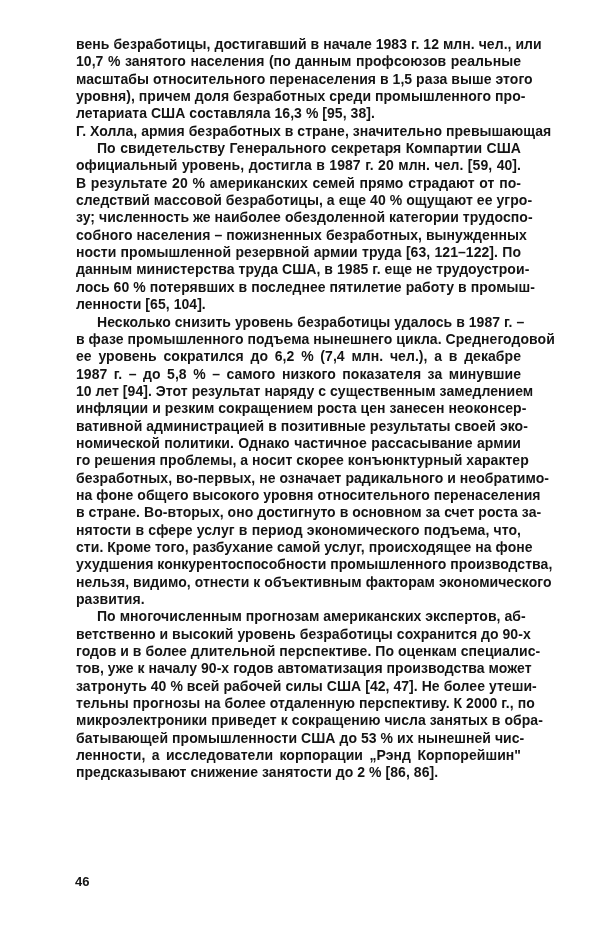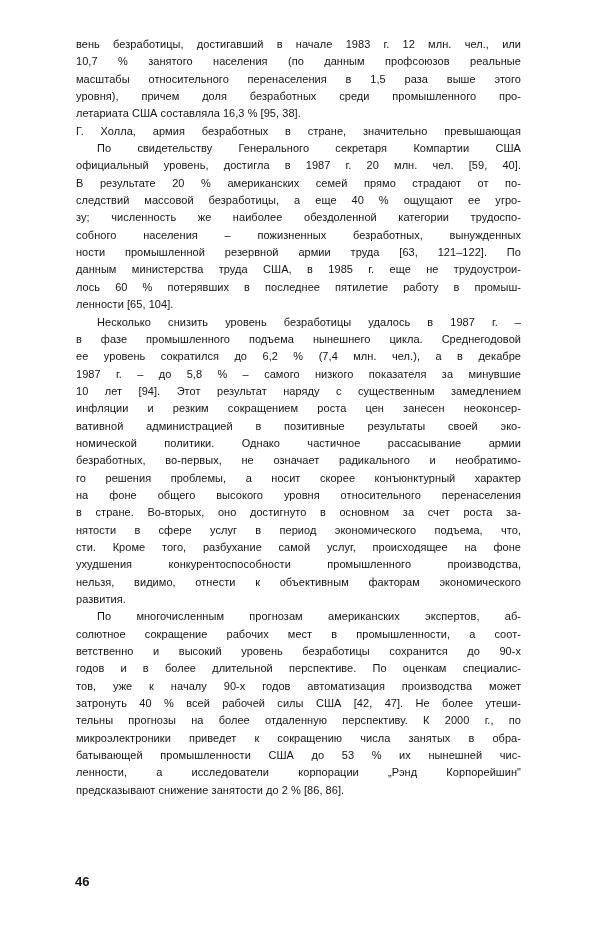--- a/index.html
+++ b/index.html
@@ -1,21 +1,21 @@
 <!DOCTYPE html>
 <html><head>
 <meta charset="utf-8">
 <style>
   html, body { margin: 0; padding: 0; background: #ffffff; }
   body { width: 600px; height: 930px; position: relative; overflow: hidden; }
   .page {
     position: absolute; left: 76px; top: 36px; width: 445px;
     font-family: "Liberation Sans", "DejaVu Sans", sans-serif;
-    font-size: 11px; line-height: 17.35px; color: #141414;
-    font-weight: 400; letter-spacing: 0.05px;
+    font-size: 14px; line-height: 17.35px; color: #141414;
+    font-weight: 700; letter-spacing: 0.05px;
   }
   .line { display: block; white-space: nowrap; text-align: justify; text-align-last: justify; height: 17.35px; }
   .line.last { text-align-last: left; }
   .line.indent { padding-left: 21px; }
   .page-number {
     position: absolute; left: 75px; top: 874px;
     font-family: "Liberation Sans", sans-serif; font-size: 13px; font-weight: 700; color: #141414; text-align: right;
   }
 </style>
 </head>
@@ -44,33 +44,32 @@
     </div>
     <div>
       <span class="line indent">Несколько снизить уровень безработицы удалось в 1987 г. –</span>
       <span class="line">в фазе промышленного подъема нынешнего цикла. Среднегодовой</span>
       <span class="line">ее уровень сократился до 6,2 % (7,4 млн. чел.), а в декабре</span>
       <span class="line">1987 г. – до 5,8 % – самого низкого показателя за минувшие</span>
       <span class="line">10 лет [94]. Этот результат наряду с существенным замедлением</span>
       <span class="line">инфляции и резким сокращением роста цен занесен неоконсер-</span>
       <span class="line">вативной администрацией в позитивные результаты своей эко-</span>
       <span class="line">номической политики. Однако частичное рассасывание армии</span>
+      <span class="line">го решения проблемы, а носит скорее конъюнктурный характер</span>
       <span class="line">безработных, во-первых, не означает радикального и необратимо-</span>
-      <span class="line">го решения проблемы, а носит скорее конъюнктурный характер</span>
       <span class="line">на фоне общего высокого уровня относительного перенаселения</span>
       <span class="line">в стране. Во-вторых, оно достигнуто в основном за счет роста за-</span>
       <span class="line">нятости в сфере услуг в период экономического подъема, что,</span>
       <span class="line">сти. Кроме того, разбухание самой услуг, происходящее на фоне</span>
       <span class="line">ухудшения конкурентоспособности промышленного производства,</span>
       <span class="line">нельзя, видимо, отнести к объективным факторам экономического</span>
       <span class="line last">развития.</span>
     </div>
     <div>
       <span class="line indent">По многочисленным прогнозам американских экспертов, аб-</span>
-      <span class="line">солютное сокращение рабочих мест в промышленности, а соот-</span>
       <span class="line">ветственно и высокий уровень безработицы сохранится до 90-х</span>
       <span class="line">годов и в более длительной перспективе. По оценкам специалис-</span>
       <span class="line">тов, уже к началу 90-х годов автоматизация производства может</span>
       <span class="line">затронуть 40 % всей рабочей силы США [42, 47]. Не более утеши-</span>
       <span class="line">тельны прогнозы на более отдаленную перспективу. К 2000 г., по</span>
       <span class="line">микроэлектроники приведет к сокращению числа занятых в обра-</span>
       <span class="line">батывающей промышленности США до 53 % их нынешней чис-</span>
       <span class="line">ленности, а исследователи корпорации „Рэнд Корпорейшин"</span>
       <span class="line last">предсказывают снижение занятости до 2 % [86, 86].</span>
     </div>

